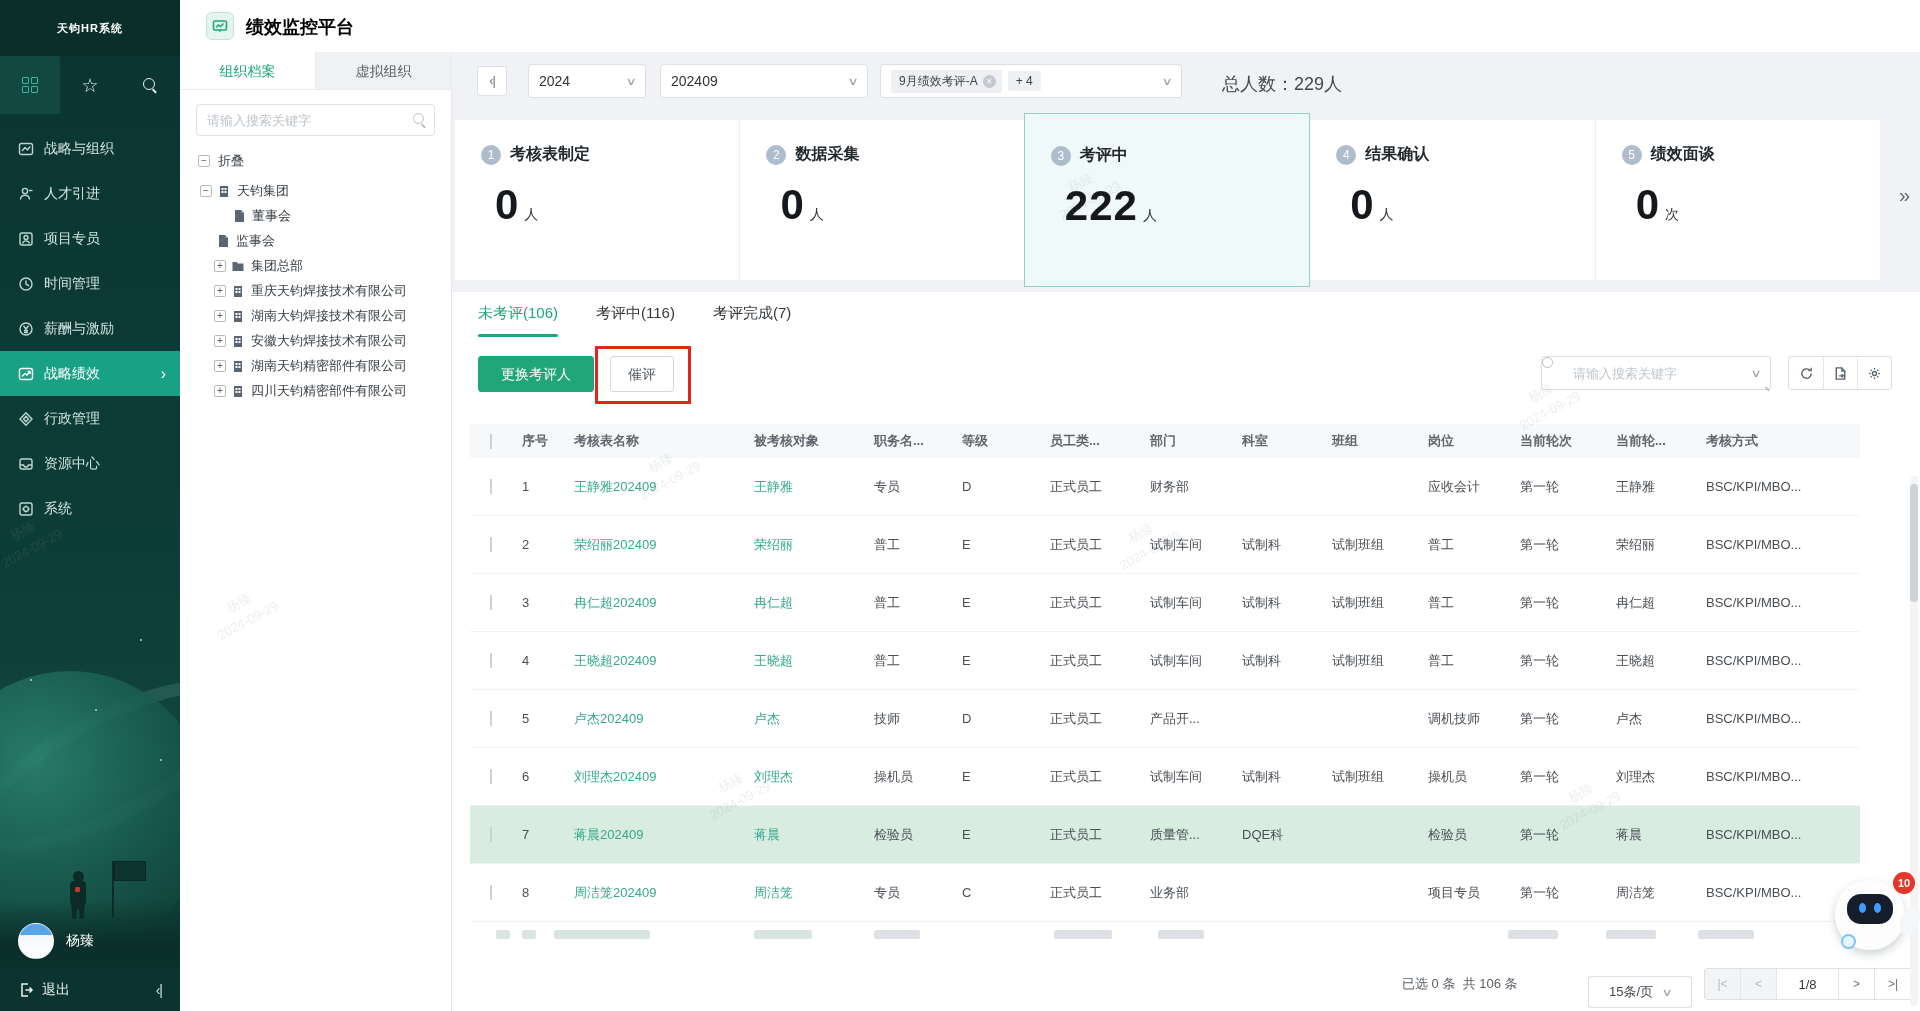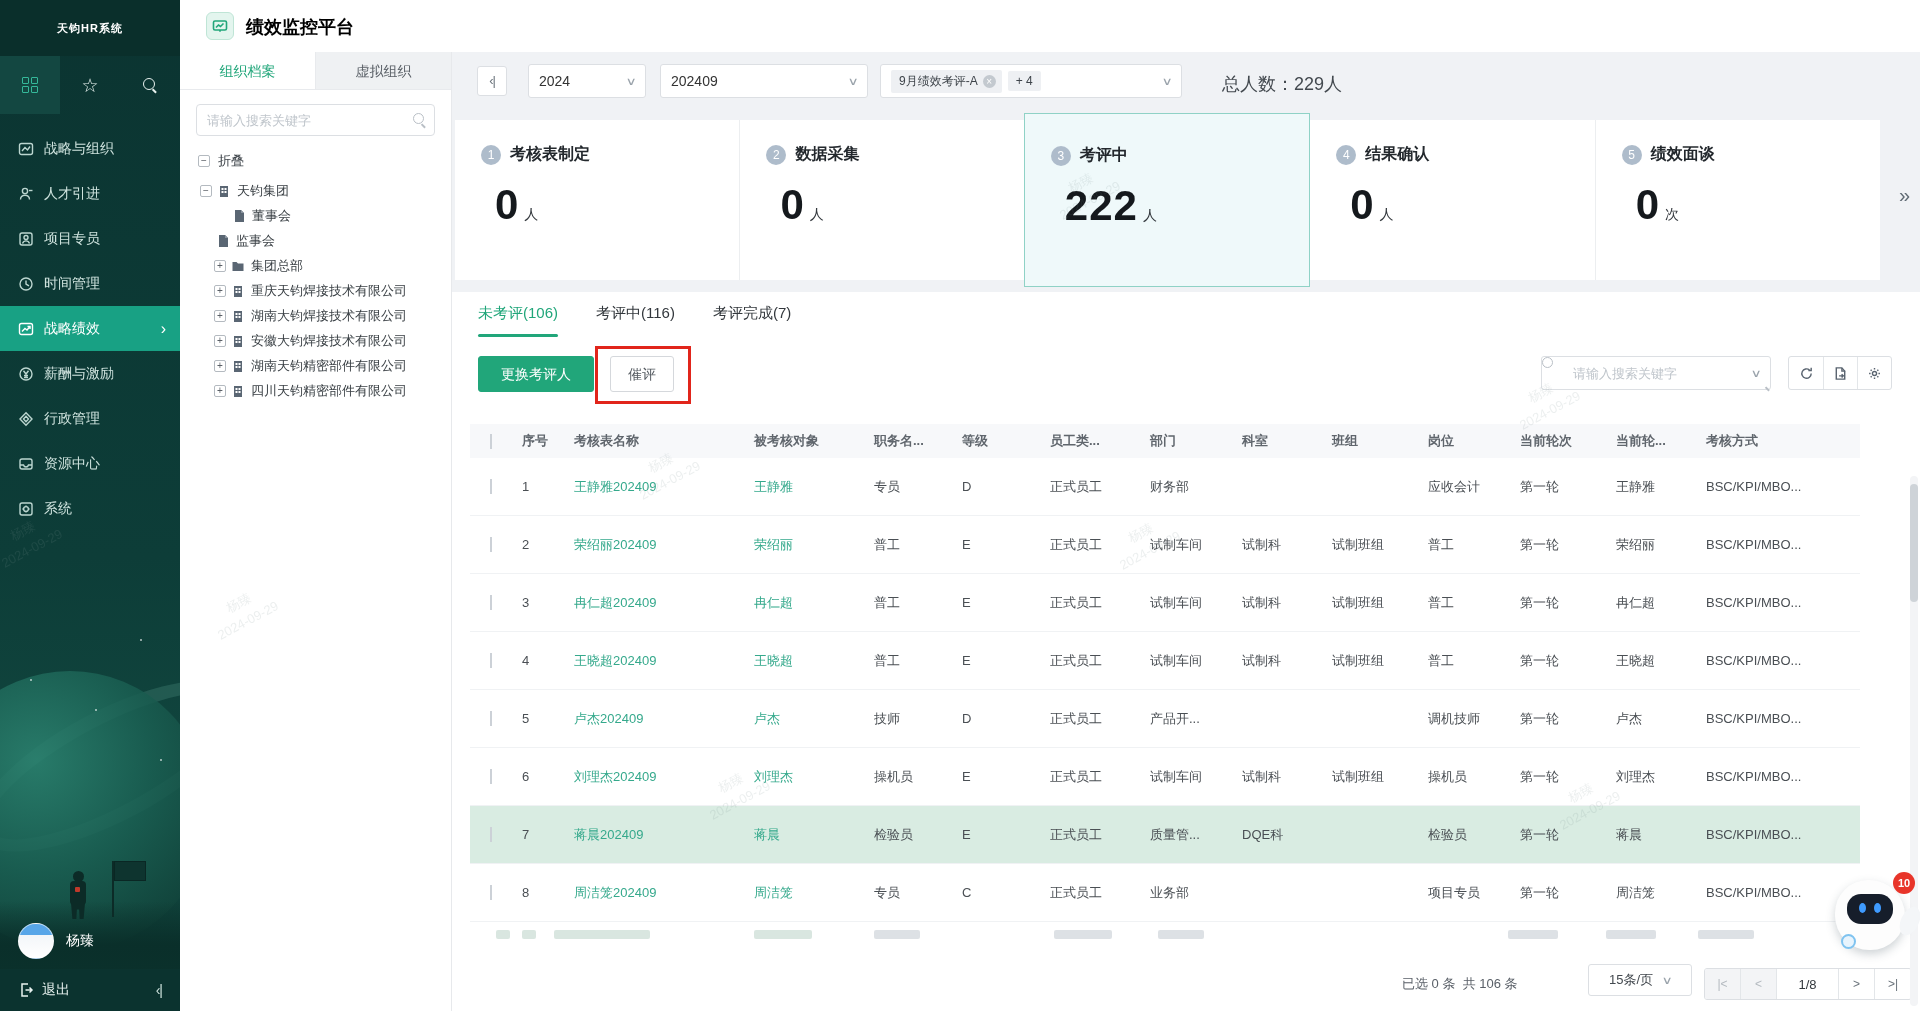--- a/index.html
+++ b/index.html
@@ -131,21 +131,21 @@
   .partial-row { position:relative; height:24px; overflow:hidden; }
   .pbar { position:absolute; top:8px; height:9px; border-radius:2px; background:#cfe0d8; opacity:.8; }
 
   
   .vscroll { position:absolute; right:2px; top:424px; width:8px; height:530px; background:#f3f4f6; border-radius:4px; }
   .vscroll .thumb { position:absolute; left:0; top:8px; width:8px; height:118px; background:#ced3d8; border-radius:4px; }
 
   
   .pager { position:absolute; left:0; top:672px; width:1468px; height:40px; }
   .pg-text { position:absolute; left:950px; top:11px; font-size:13px; color:#5a6068; }
-  .pg-size { position:absolute; left:1136px; top:0; width:104px; height:32px; border:1px solid #dcdfe3; border-radius:3px; background:#fff; display:flex; align-items:center; justify-content:center; font-size:13px; color:#43494f; cursor:pointer; }
+  .pg-size { position:absolute; left:1136px; top:12px; width:104px; height:32px; border:1px solid #dcdfe3; border-radius:3px; background:#fff; display:flex; align-items:center; justify-content:center; font-size:13px; color:#43494f; cursor:pointer; }
   .pg-size .chev { margin-left:10px; }
   .pg-group { position:absolute; left:1252px; top:4px; height:32px; display:flex; border:1px solid #dcdfe3; border-radius:3px; overflow:hidden; background:#fff; }
   .pg-btn { width:36px; height:30px; display:flex; align-items:center; justify-content:center; font-size:12px; color:#6a737b; cursor:pointer; border-right:1px solid #e3e6e9; }
   .pg-btn.disabled { background:#f3f4f6; color:#b4bac0; }
   .pg-cur { width:62px; height:30px; display:flex; align-items:center; justify-content:center; font-size:13px; color:#33383d; border-right:1px solid #e3e6e9; }
   .pg-btn:last-child { border-right:none; }
 
   
   .robot { position:absolute; left:1835px; top:872px; width:78px; height:84px; z-index:40; cursor:pointer; }
   .robot .bodyb { position:absolute; left:0; top:8px; width:70px; height:70px; background:#fdfdfd; border-radius:48% 52% 50% 50%; box-shadow:0 4px 10px rgba(60,80,90,.25); }
@@ -208,35 +208,35 @@
           </svg>
         <span>项目专员</span>
       </div>
       <div class="nav-item">
         <svg viewBox="0 0 16 16">
             <circle cx="8" cy="8" r="6"></circle>
             <polyline points="8,4.5 8,8 11,9.8"></polyline>
           </svg>
         <span>时间管理</span>
       </div>
+      <div class="nav-item">
+        <svg viewBox="0 0 16 16">
+            <circle cx="8" cy="8" r="6"></circle>
+            <path d="M5.5 4.8 8 8l2.5-3.2M8 8v3.6M6 9.5h4M6 11.5h4"></path>
+          </svg>
+        <span>薪酬与激励</span>
+      </div>
       <div class="nav-item active">
         <svg viewBox="0 0 16 16">
             <rect x="1.5" y="2.5" width="13" height="11" rx="2"></rect>
             <polyline points="4,10.5 7,7.5 9,9 12,5.5"></polyline>
             <polyline points="9.5,5.5 12,5.5 12,8"></polyline>
           </svg>
         <span>战略绩效</span>
         <span class="nav-arrow">›</span>
-      </div>
-      <div class="nav-item">
-        <svg viewBox="0 0 16 16">
-            <circle cx="8" cy="8" r="6"></circle>
-            <path d="M5.5 4.8 8 8l2.5-3.2M8 8v3.6M6 9.5h4M6 11.5h4"></path>
-          </svg>
-        <span>薪酬与激励</span>
       </div>
       <div class="nav-item">
         <svg viewBox="0 0 16 16">
             <path d="M8 1.8 14 8l-6 6.2L2 8z"></path>
             <path d="M5.5 8 8 5.2 10.5 8 8 10.8z"></path>
           </svg>
         <span>行政管理</span>
       </div>
       <div class="nav-item">
         <svg viewBox="0 0 16 16">

